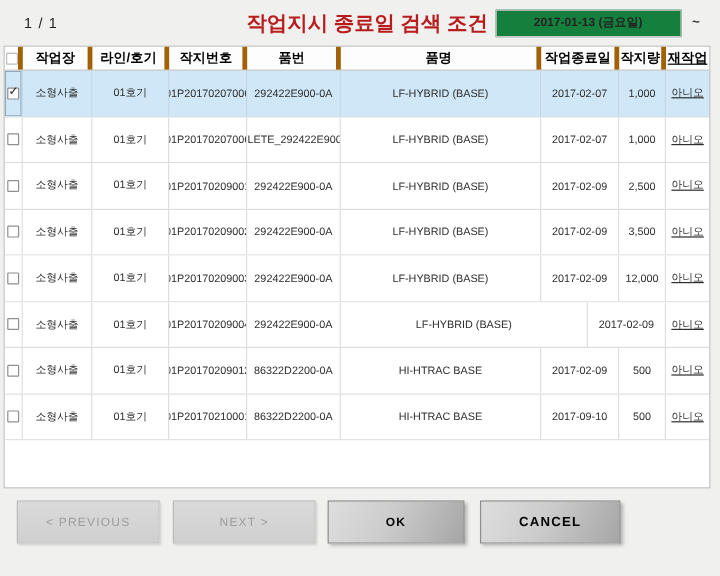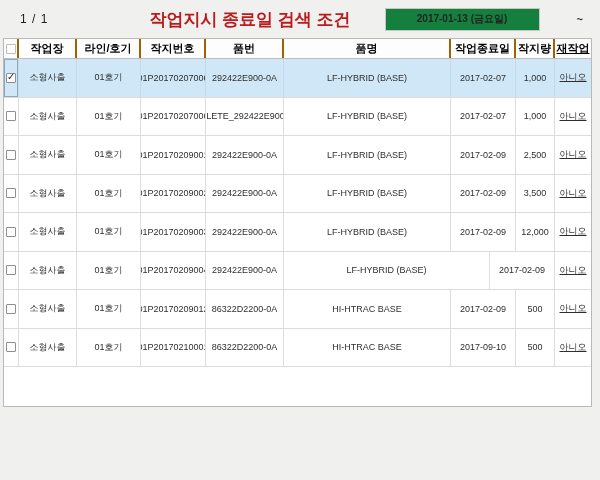--- a/index.html
+++ b/index.html
@@ -4,21 +4,21 @@
 <style>
   html,body{margin:0;padding:0;}
   body{
     width:600px;height:480px;overflow:hidden;position:relative;
     background:#f0f0ef;
     font-family:"Liberation Sans","DejaVu Sans",sans-serif;
     -webkit-font-smoothing:antialiased;
   }
   
   .topbar{
-    display:flex;align-items:center;height:38px;padding:0 8px 0 20px;box-sizing:border-box;gap:28px;
+    display:flex;align-items:center;height:38px;padding:0 8px 0 20px;box-sizing:border-box;
   }
   .page-indicator{font-size:12px;color:#222;letter-spacing:1px;}
   .search-label{margin-left:auto;font-size:17px;font-weight:bold;color:#b91c1c;white-space:nowrap;}
   .datebox{
     height:23px;box-sizing:border-box;border:1px solid #c6c6c6;background:#15803d;
     display:flex;align-items:center;justify-content:center;
     font-size:10px;font-weight:bold;color:#222;white-space:nowrap;cursor:pointer;
   }
   .datebox.from{width:155px;margin-left:6px;}
   .datebox.to{width:117px;}
@@ -27,21 +27,21 @@
   .grid{
     margin-left:3px;width:589px;height:369px;box-sizing:border-box;
     background:#fff;border:1px solid #b9b9b9;
     display:flex;flex-direction:column;
   }
   .thead{
     display:flex;height:19px;flex:0 0 19px;align-items:stretch;
     background:#fdfdfd;border-bottom:1px solid #bfbfbf;
     font-size:11px;font-weight:bold;color:#000;
   }
-  .th{display:flex;align-items:center;justify-content:center;border-right:2px solid #a16207;box-sizing:border-box;white-space:nowrap;overflow:hidden;}
+  .th{display:flex;align-items:center;justify-content:center;border-right:4px solid #a16207;box-sizing:border-box;white-space:nowrap;overflow:hidden;}
   .row{
     display:flex;height:37.5px;flex:0 0 37.5px;align-items:stretch;
     border-bottom:1px solid #dcdcdc;background:#fff;
     font-size:9px;color:#2e2e2e;cursor:default;
   }
   .row.selected{background:#cfe7f7;}
   .td{display:flex;align-items:center;justify-content:center;border-right:1px solid #dedede;box-sizing:border-box;white-space:nowrap;overflow:hidden;padding:0 2px;}
   .row.selected .td{border-right-color:#c3d9e8;}
   .row.selected .c0{box-shadow:inset 0 0 0 1px #8fa9bb;}
   .c0{flex:0 0 15px;padding:0;}
@@ -212,14 +212,20 @@
     <div class="td txt c4">86322D2200-0A</div>
     <div class="td txt c5">HI-HTRAC BASE</div>
     <div class="td txt c6">2017-09-10</div>
     <div class="td txt c7">500</div>
     <div class="td txt c8">아니오</div>
   </div>
       </div>
     <div class="filler"></div>
   </div>
 
+  <div class="btnrow">
+    <button class="btn dim prev">&lt; PREVIOUS</button>
+    <button class="btn dim next">NEXT &gt;</button>
+    <button class="btn strong ok">OK</button>
+    <button class="btn strong cancel">CANCEL</button>
+  </div>
 
 </div>
 
 </body></html>

